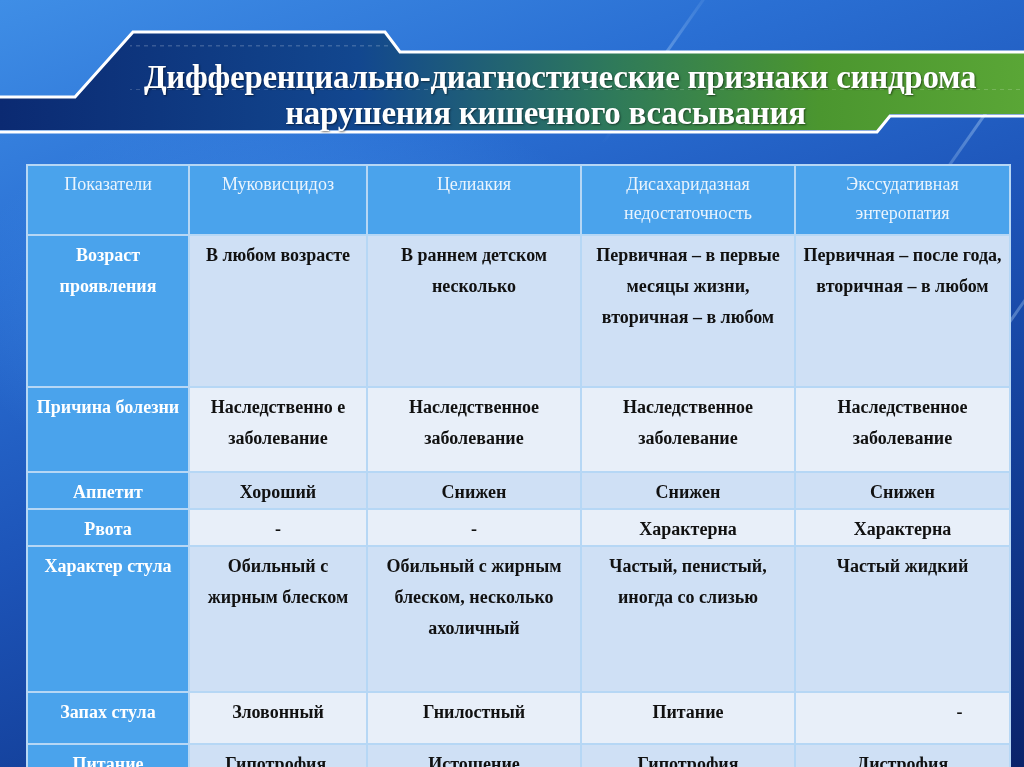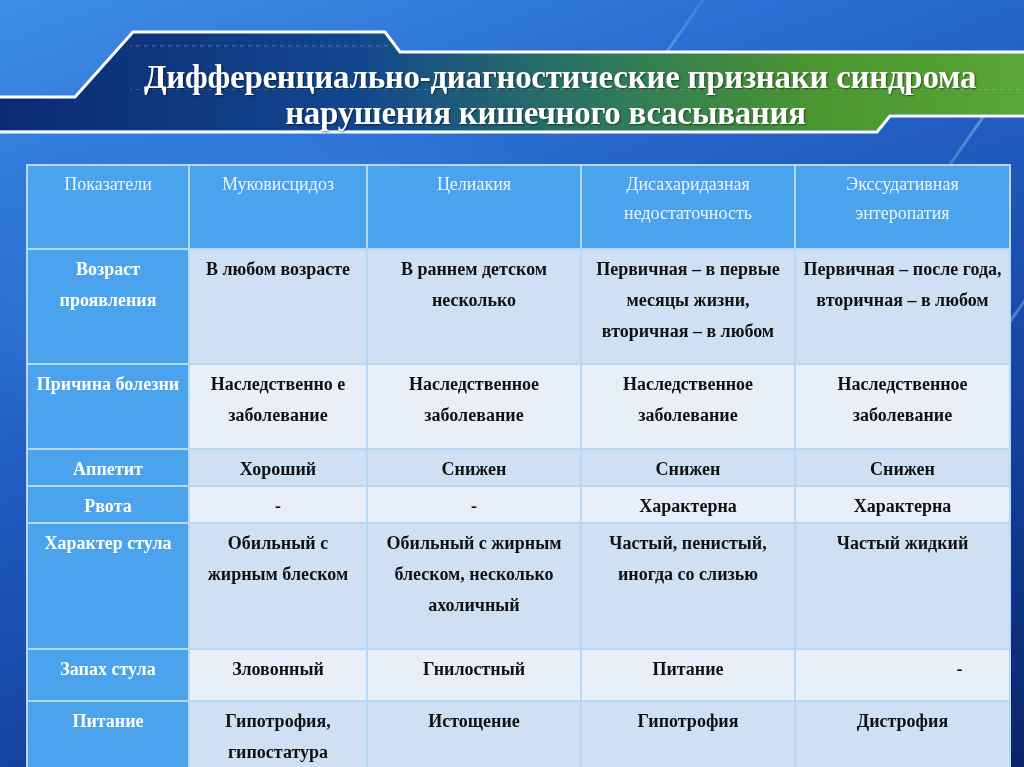--- a/index.html
+++ b/index.html
@@ -74,28 +74,28 @@
 
 <table class="grid">
   <colgroup>
     <col style="width:162px">
     <col style="width:178px">
     <col style="width:214px">
     <col style="width:214px">
     <col style="width:215px">
   </colgroup>
   <tbody>
-      <tr style="height:84px;">
+      <tr style="height:70px;">
     <th>Показатели</th>
     <th>Муковисцидоз</th>
     <th>Целиакия</th>
     <th>Дисахаридазная недостаточность</th>
     <th>Экссудативная энтеропатия</th>
   </tr>
-  <tr class="odd" style="height:115px;">
+  <tr class="odd" style="height:152px;">
     <td class="label">Возраст проявления</td>
     <td class="cell">В любом возрасте</td>
     <td class="cell">В раннем детском несколько</td>
     <td class="cell">Первичная – в первые месяцы жизни, вторичная – в любом</td>
     <td class="cell">Первичная – после года, вторичная – в любом</td>
   </tr>
   <tr class="even" style="height:85px;">
     <td class="label">Причина болезни</td>
     <td class="cell">Наследственно е заболевание</td>
     <td class="cell">Наследственное заболевание</td>
@@ -109,21 +109,21 @@
     <td class="cell">Снижен</td>
     <td class="cell">Снижен</td>
   </tr>
   <tr class="even" style="height:33px;">
     <td class="label">Рвота</td>
     <td class="cell">-</td>
     <td class="cell">-</td>
     <td class="cell">Характерна</td>
     <td class="cell">Характерна</td>
   </tr>
-  <tr class="odd" style="height:126px;">
+  <tr class="odd" style="height:146px;">
     <td class="label">Характер стула</td>
     <td class="cell">Обильный с жирным блеском</td>
     <td class="cell">Обильный с жирным блеском, несколько ахоличный</td>
     <td class="cell">Частый, пенистый, иногда со слизью</td>
     <td class="cell">Частый жидкий</td>
   </tr>
   <tr class="even" style="height:52px;padding-left:12px;">
     <td class="label">Запах стула</td>
     <td class="cell">Зловонный</td>
     <td class="cell">Гнилостный</td>

